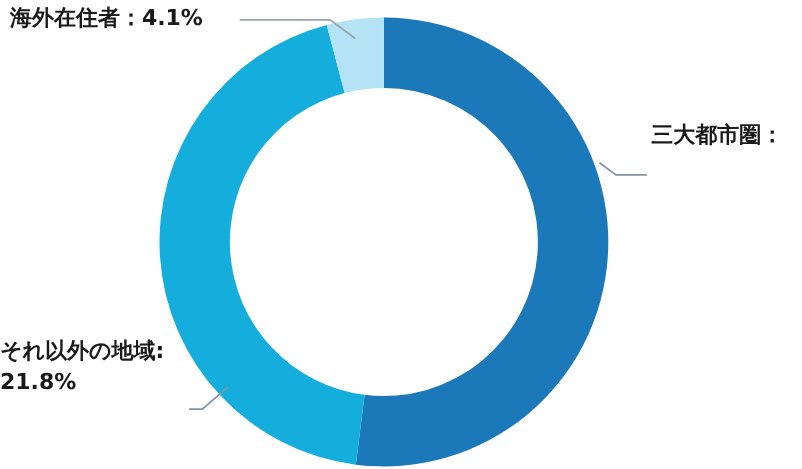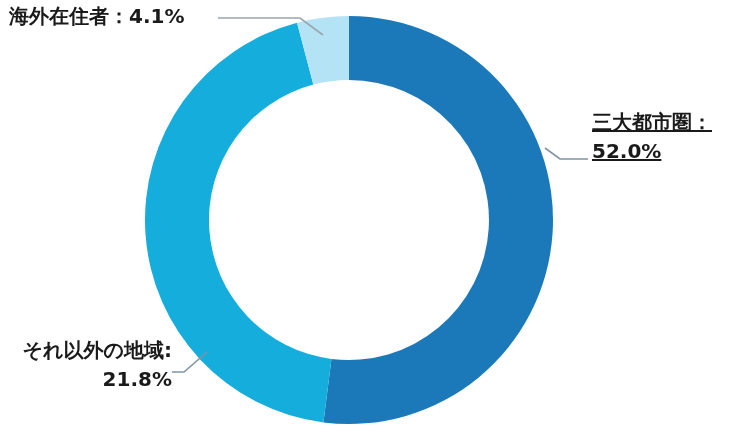--- a/index.html
+++ b/index.html
@@ -48,29 +48,27 @@
     left: 9px;
     top: 2px;
     text-align: left;
   }
 
   
   #label-metro {
     left: 592px;
     top: 108px;
     text-align: left;
-    text-decoration: underline;
   }
 
   
   #label-other {
     left: 0px;
-    top: 336px;
+    top: 304px;
     width: 172px;
-    text-align: right;
   }
 
   .label-line {
     display: block;
   }
 </style>
 </head>
 <body>
 
 <div id="chart-root">
@@ -89,21 +87,20 @@
 
     <path fill="none" stroke="#7f94a5" stroke-width="1.6" d="M 207 352 L 184 372 L 172 372"></path>
   </svg>
 
   <div class="callout-label" id="label-overseas">
     <span class="label-line">海外在住者：4.1%</span>
   </div>
 
   <div class="callout-label" id="label-metro">
     <span class="label-line">三大都市圏：</span>
-    <span class="label-line">52.0%</span>
   </div>
 
   <div class="callout-label" id="label-other">
     <span class="label-line">それ以外の地域:</span>
     <span class="label-line">21.8%</span>
   </div>
 
 </div>
 
 </body></html>

